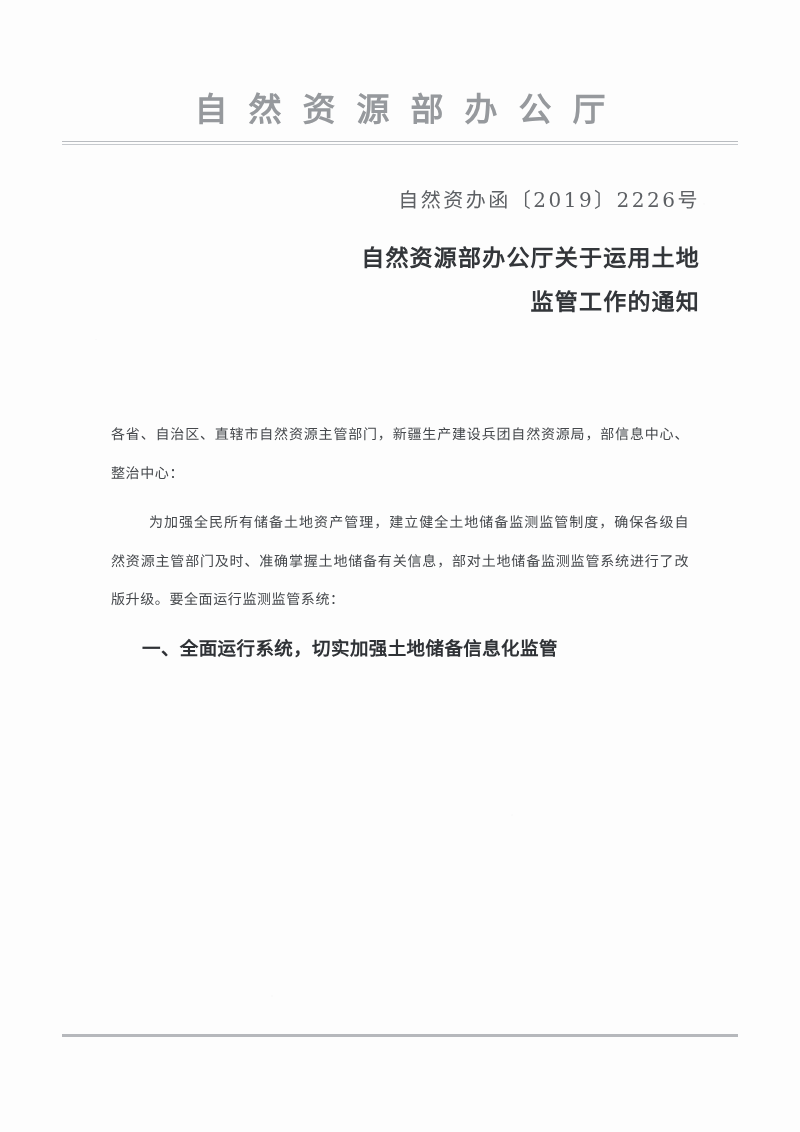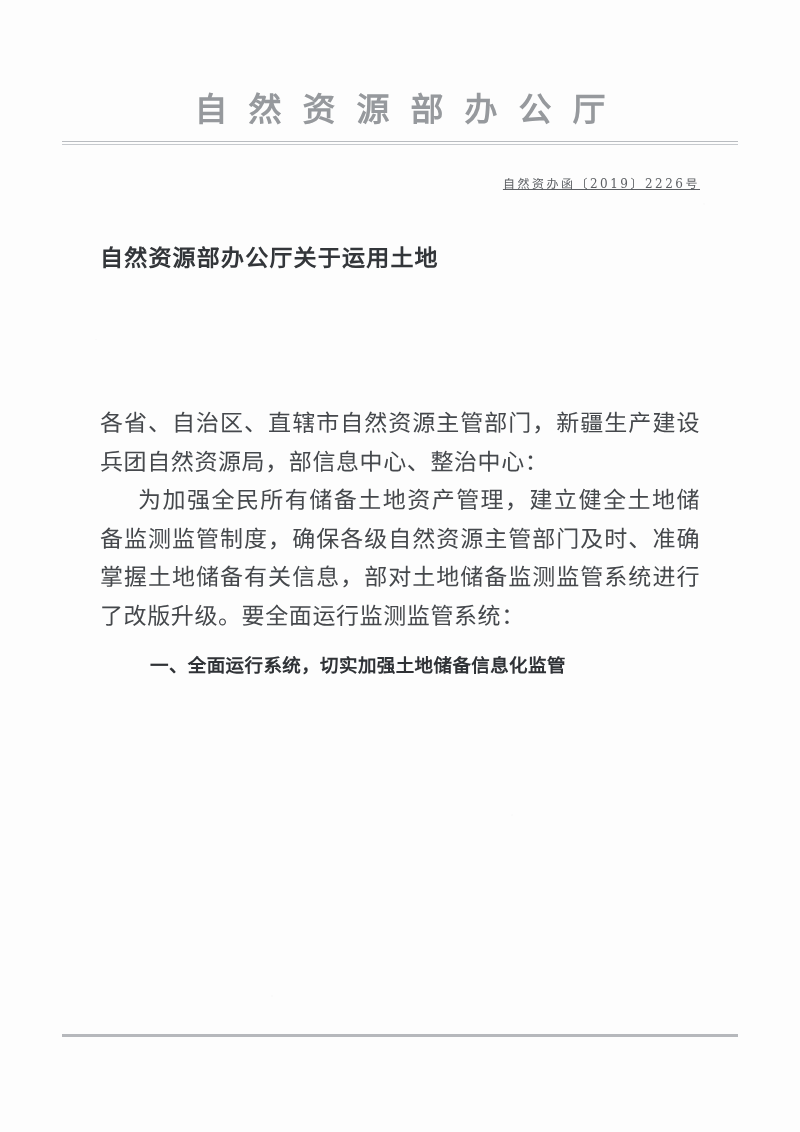--- a/index.html
+++ b/index.html
@@ -63,37 +63,36 @@
     height: 1px;
     background: #b9bcc0;
   }
   .rule-double::before { top: 0; }
   .rule-double::after  { top: 3px; background: #c6c9cd; }
 
   
   .doc-number {
     position: absolute;
     right: 100px;
-    top: 172px;
+    top: 188px;
     font-family: "DejaVu Serif", "Liberation Serif", serif;
-    font-size: 12px;
+    font-size: 20px;
     line-height: 24px;
     letter-spacing: 2.5px;
     color: #5d6064;
     white-space: nowrap;
-    text-decoration: underline;
   }
 
   
   .headline {
     position: absolute;
     left: 100px;
     right: 100px;
     top: 236px;
-    text-align: left;
+    text-align: right;
   }
 
   .headline-line {
     font-family: "DejaVu Serif", "Liberation Serif", serif;
     font-weight: 700;
     font-size: 23px;
     line-height: 44px;
     letter-spacing: 1.2px;
     color: #33363a;
     white-space: nowrap;
@@ -102,42 +101,42 @@
   
   .body {
     position: absolute;
     left: 100px;
     width: 600px;
     top: 404px;
   }
 
   .para {
     font-family: "DejaVu Serif", "Liberation Serif", serif;
-    font-size: 23px;
+    font-size: 14px;
     line-height: 38.5px;
     letter-spacing: 0.6px;
     color: #45484c;
     text-align: justify;
     text-justify: inter-character;
-    margin: 0;
+    margin: 11px;
   }
 
   .para.indent {
     text-indent: 38px;
   }
 
   .section-heading {
     font-family: "DejaVu Sans", "Liberation Sans", sans-serif;
     font-weight: 700;
     font-size: 18.5px;
     line-height: 38.5px;
     letter-spacing: 0.4px;
     color: #2f3236;
     text-indent: 38px;
-    margin: 12px;
+    margin: 4px;
   }
 
   
   .rule-bottom {
     position: absolute;
     left: 62px;
     right: 62px;
     top: 1034px;
     height: 3px;
     background: #a9acb0;
@@ -152,20 +151,21 @@
   <div class="masthead">
     <div class="masthead-title">自然资源部办公厅</div>
   </div>
 
   <div class="rule-double"></div>
 
   <div class="doc-number">自然资办函〔2019〕2226号</div>
 
   <div class="headline">
     <div class="headline-line">自然资源部办公厅关于运用土地</div>
+    <div class="headline-line">监管工作的通知</div>
   </div>
 
   <div class="body">
 
     <p class="para">各省、自治区、直辖市自然资源主管部门，新疆生产建设兵团自然资源局，部信息中心、整治中心：</p>
 
     <p class="para indent">为加强全民所有储备土地资产管理，建立健全土地储备监测监管制度，确保各级自然资源主管部门及时、准确掌握土地储备有关信息，部对土地储备监测监管系统进行了改版升级。要全面运行监测监管系统：</p>
 
     <p class="section-heading">一、全面运行系统，切实加强土地储备信息化监管</p>
 

